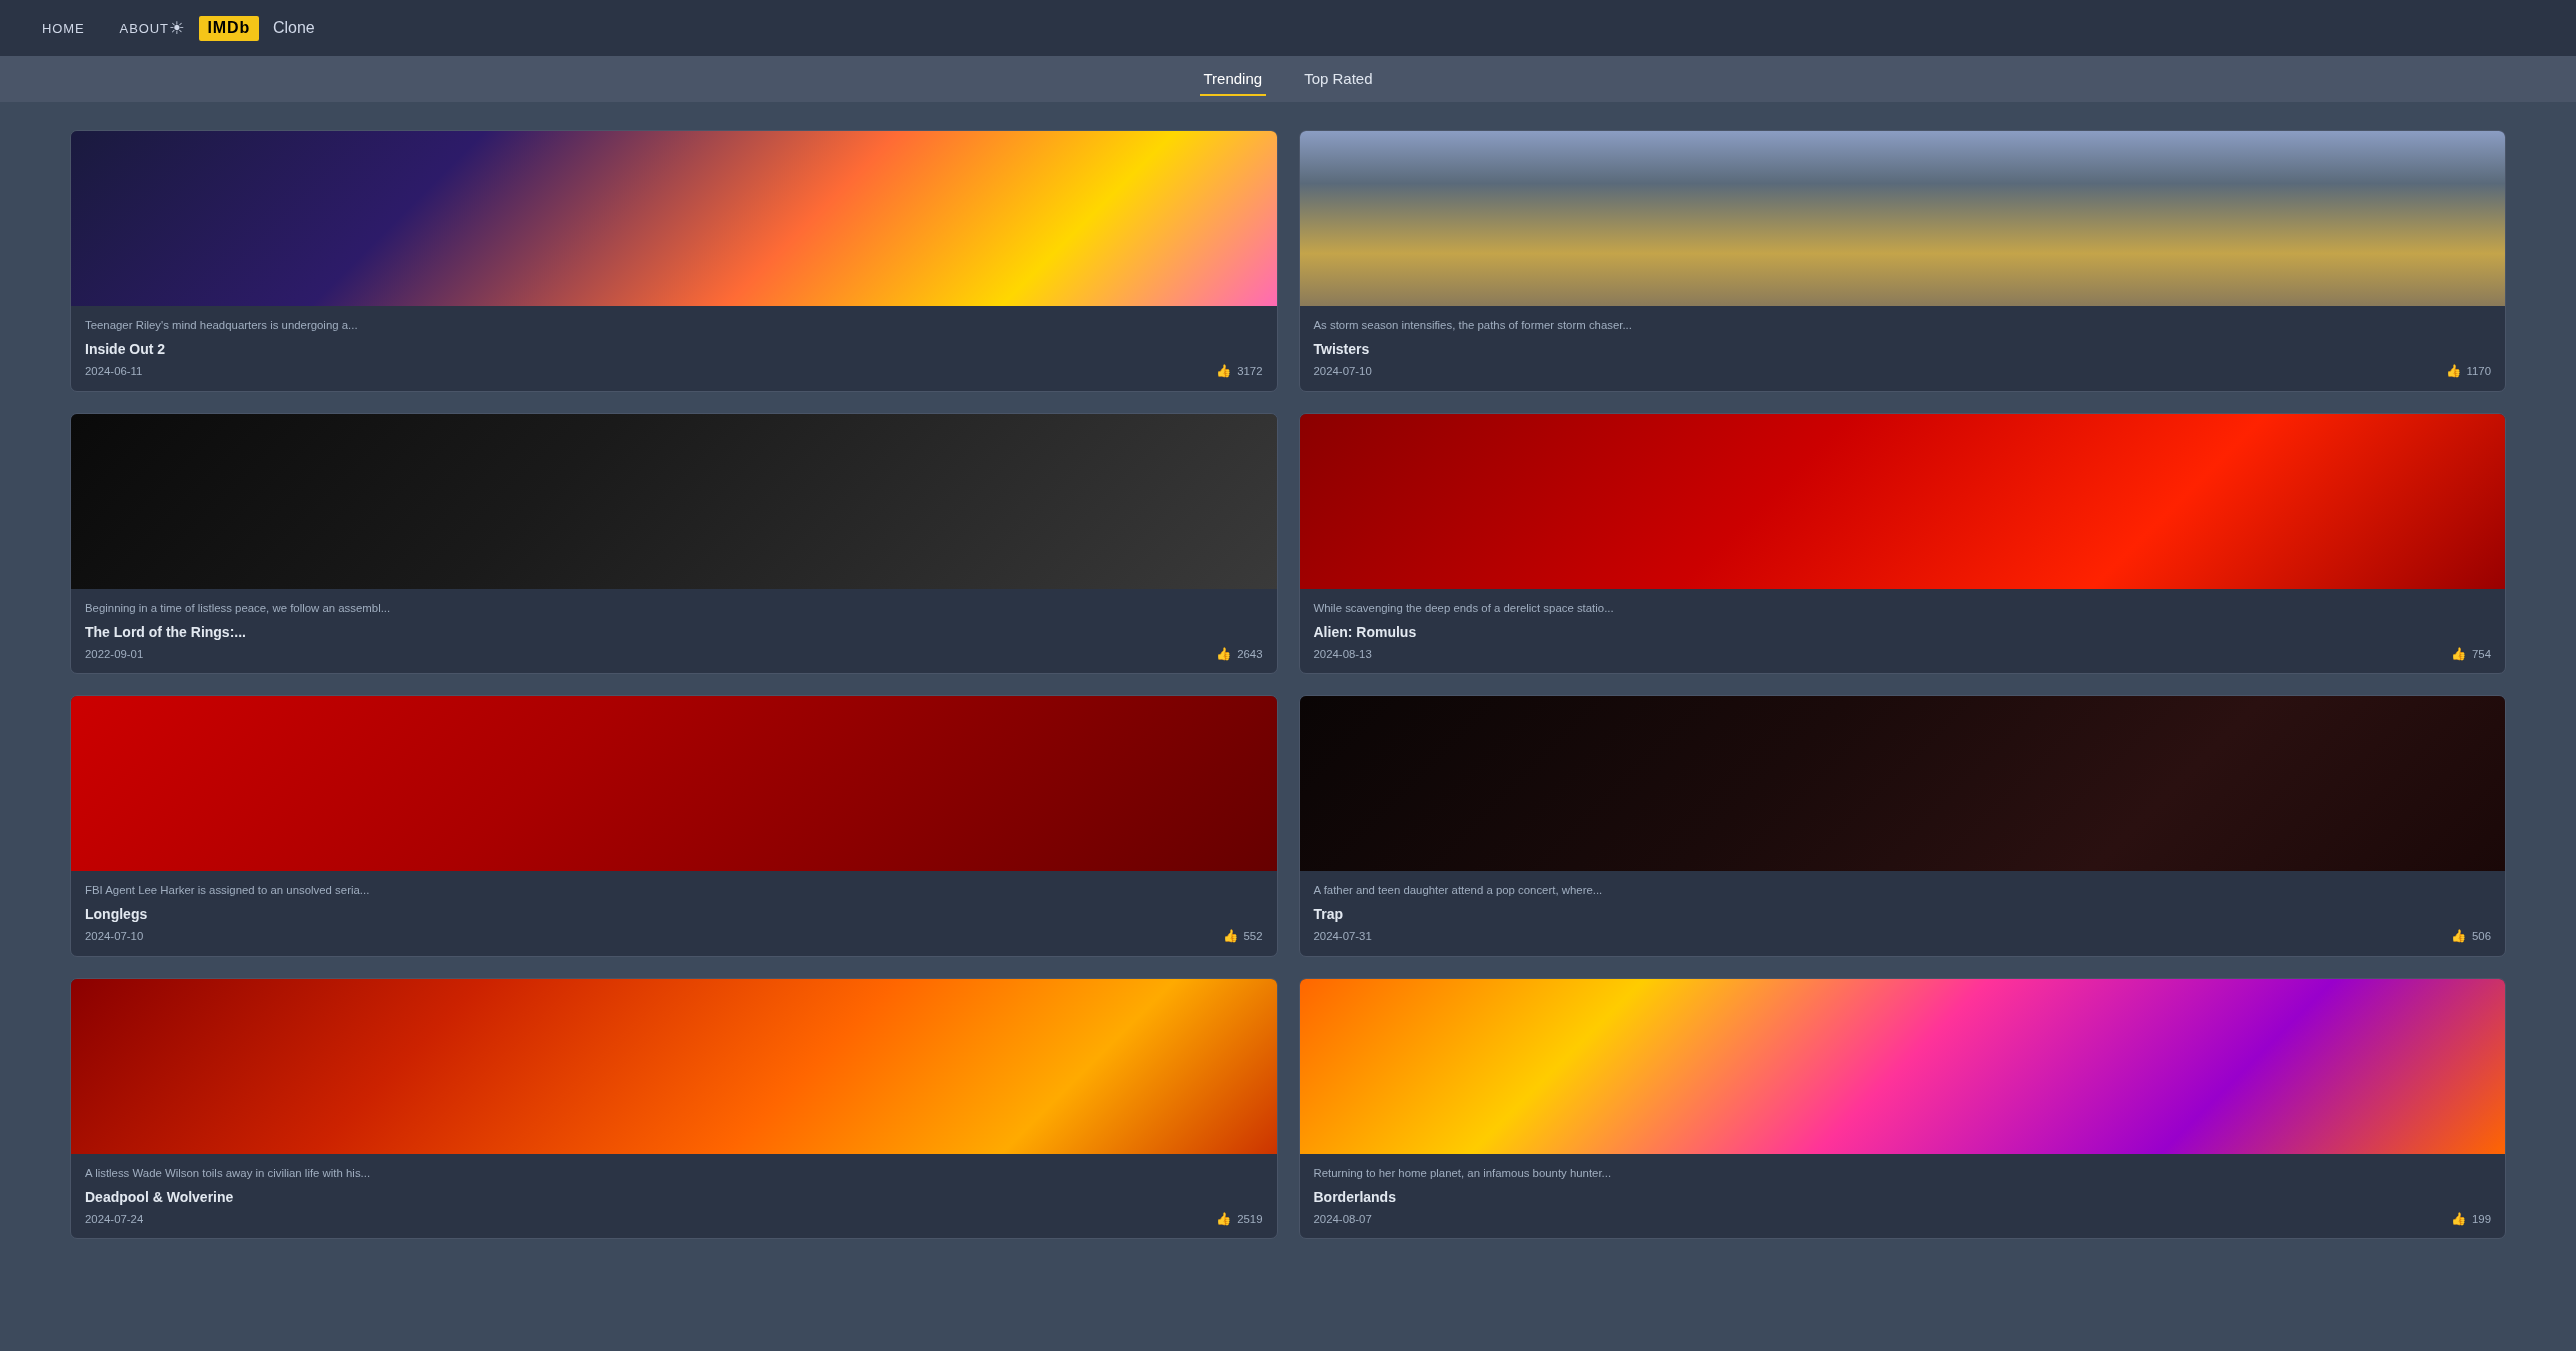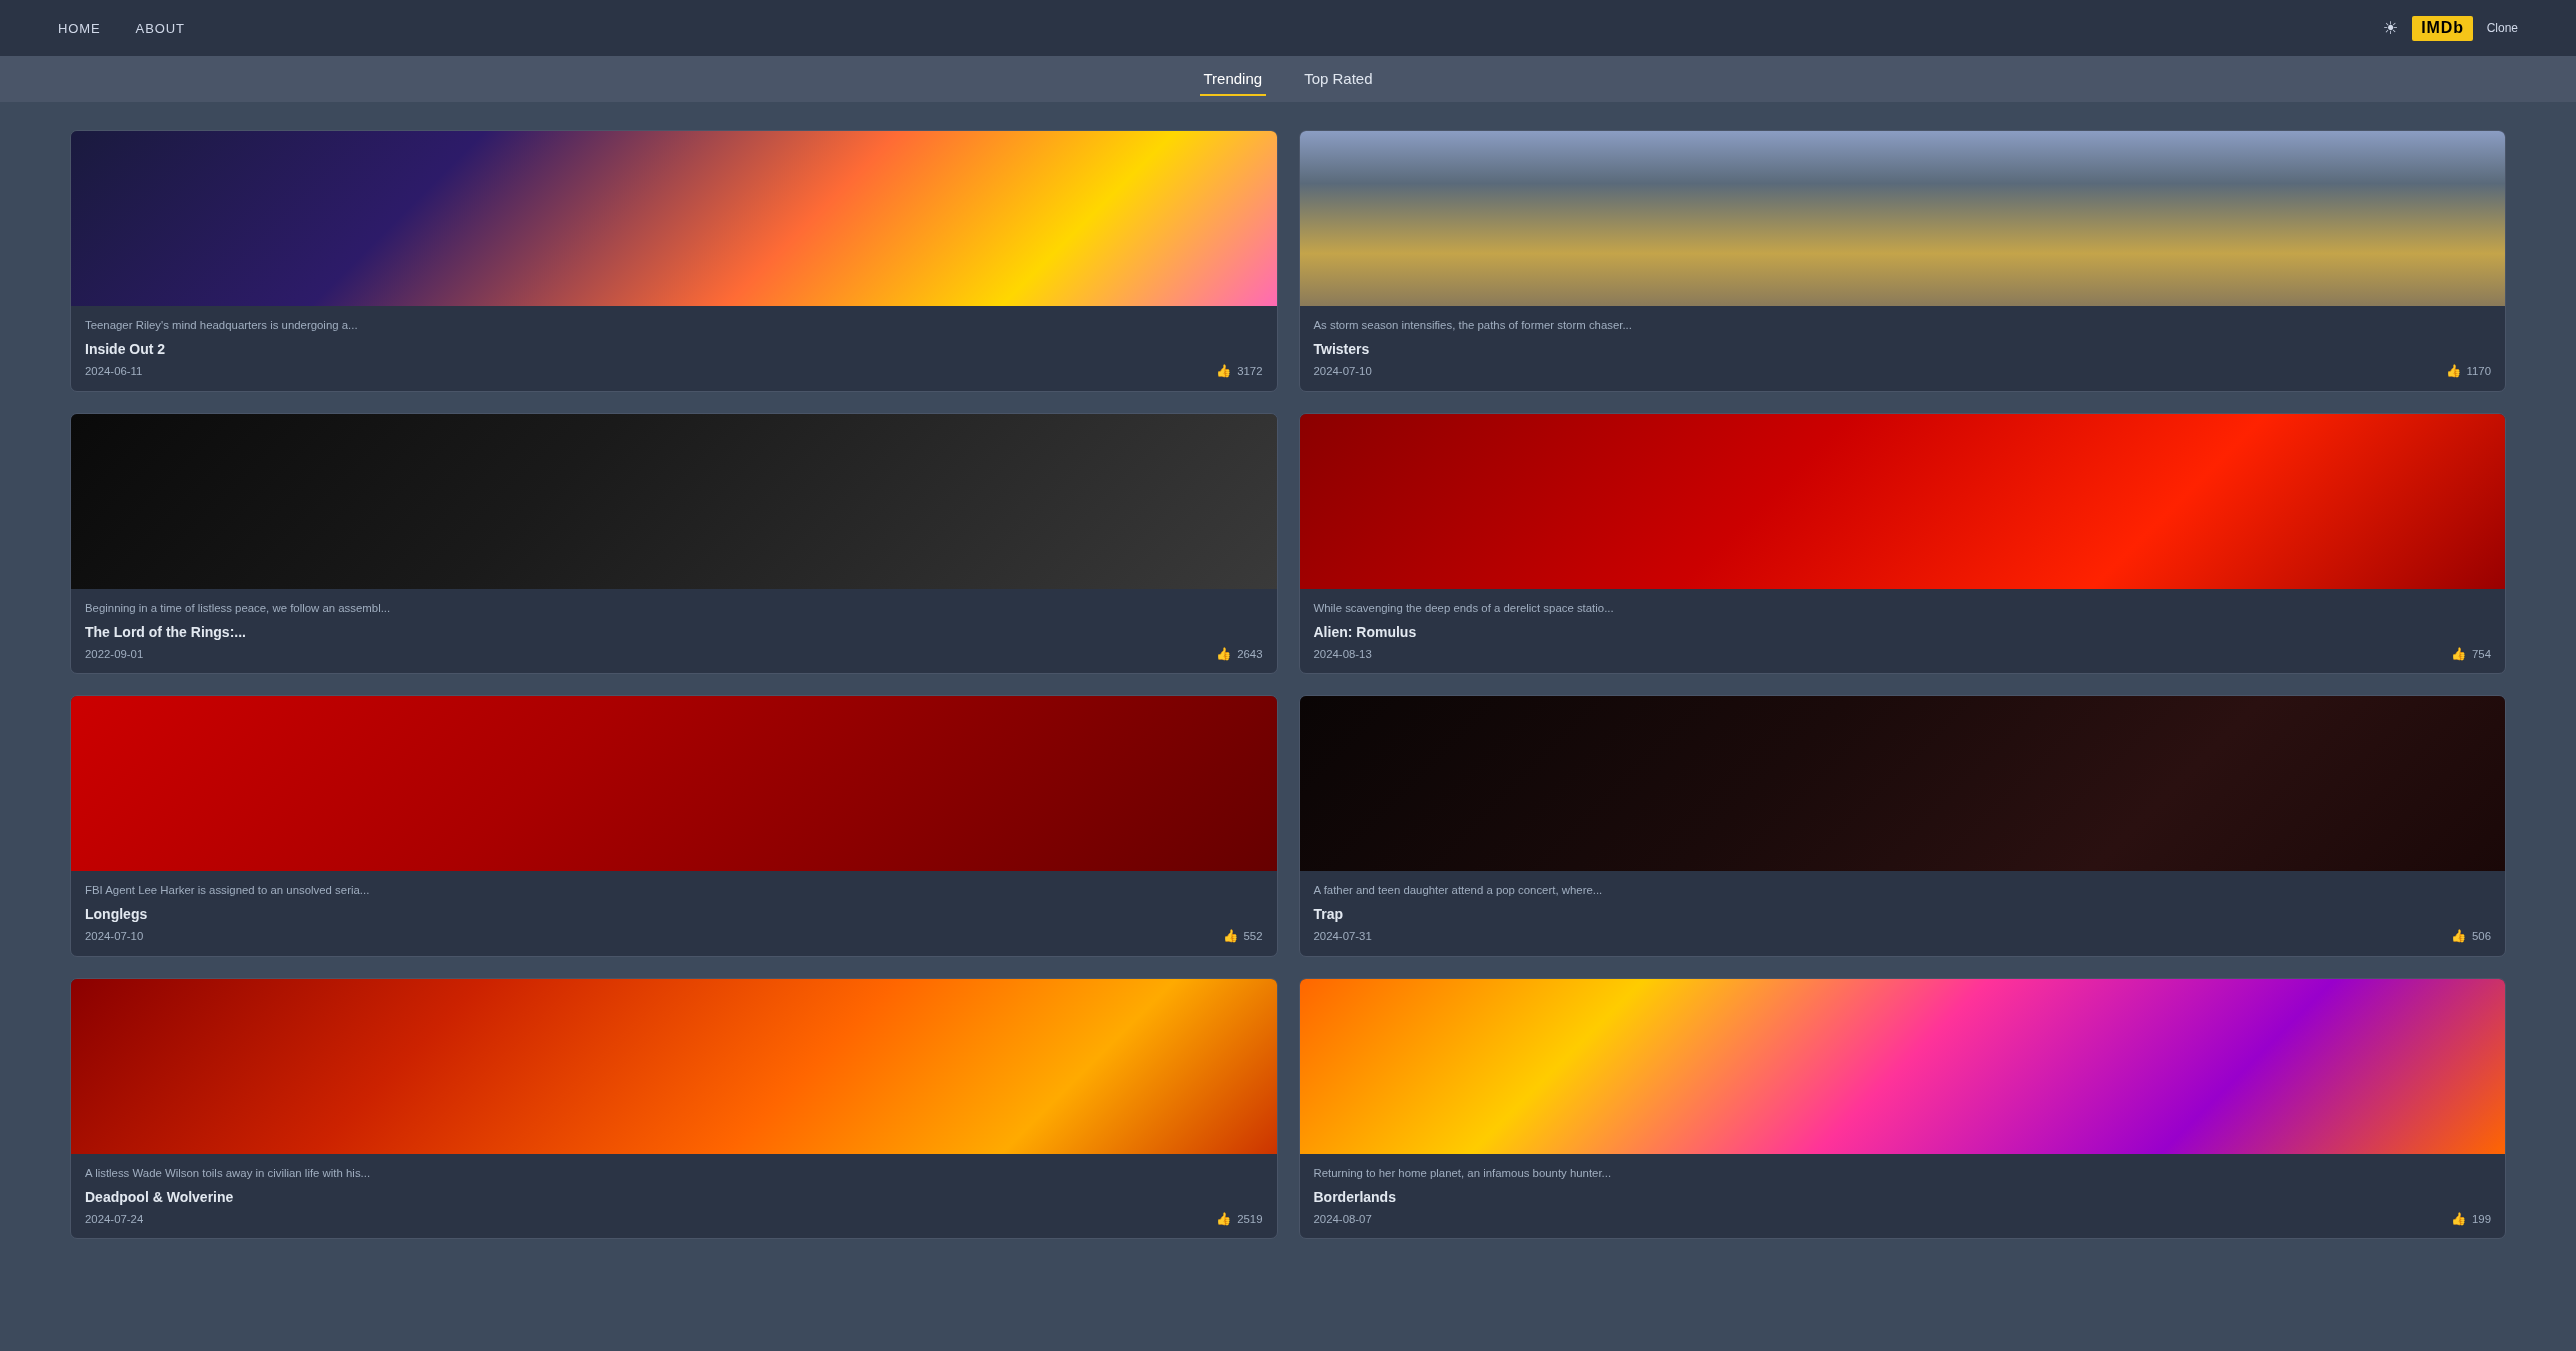--- a/index.html
+++ b/index.html
@@ -8,22 +8,21 @@
       background-color: #3d4a5c;
       color: #e0e6ef;
       min-height: 100vh;
     }
 
     
     .navbar {
       background-color: #2b3445;
       display: flex;
       align-items: center;
-      justify-content: space-between;
-      padding: 0 58px;
+      padding: 0 42px;
       height: 56px;
     }
     .navbar-left {
       display: flex;
       gap: 35px;
     }
     .navbar-left a {
       color: #d0d8e8;
       text-decoration: none;
       font-size: 13px;
@@ -43,21 +42,21 @@
       background-color: #f5c518;
       color: #000;
       font-weight: 900;
       font-size: 16px;
       padding: 3.5px 8.8px;
       border-radius: 2px;
       letter-spacing: 0.9px;
     }
     .clone-label {
       color: #d0d8e8;
-      font-size: 12px;
+      font-size: 16px;
     }
 
     
     .tabs-bar {
       background-color: #4a5568;
       display: flex;
       justify-content: center;
       align-items: center;
       gap: 35px;
       height: 46px;

